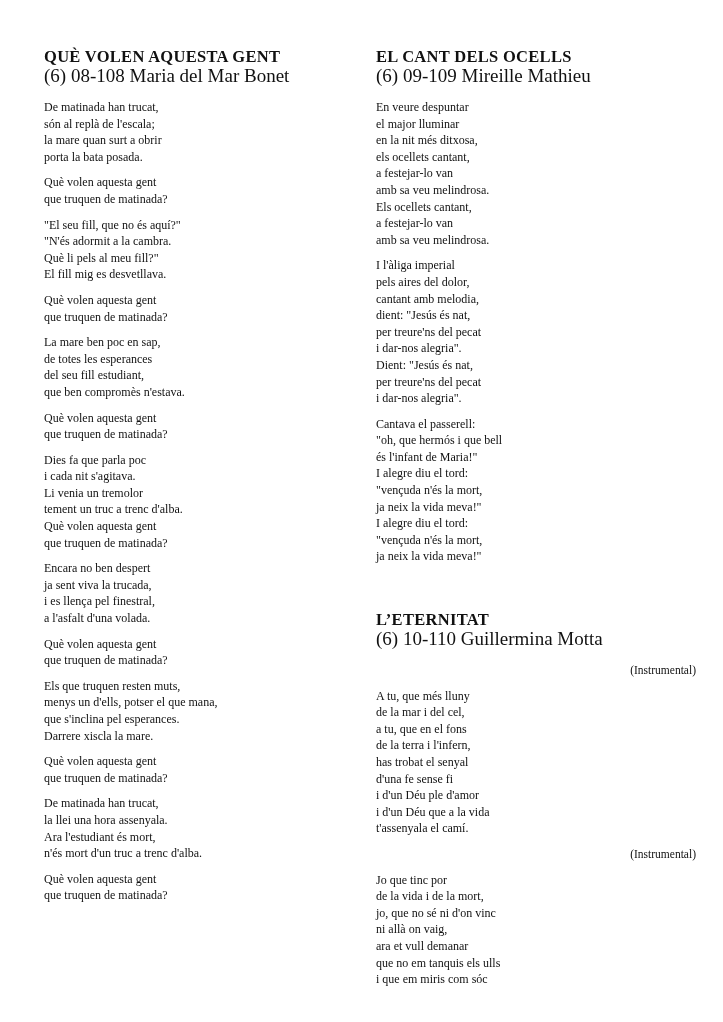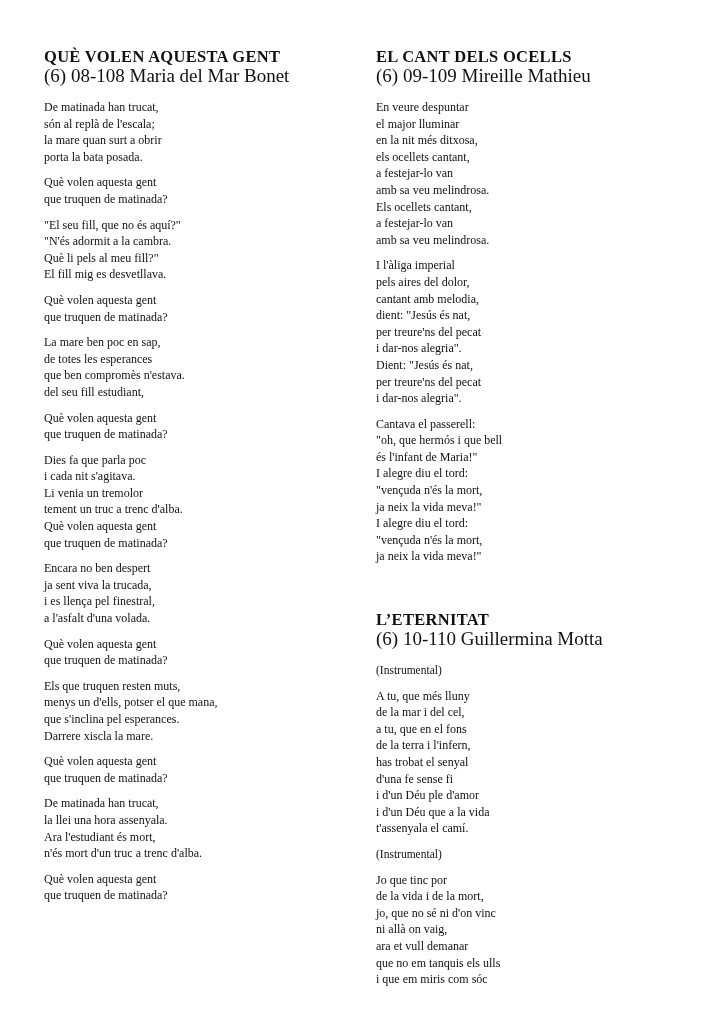--- a/index.html
+++ b/index.html
@@ -38,20 +38,21 @@
     white-space: nowrap;
   }
   .stanza {
     margin: 0 0 9px 0;
     font-size: 12px;
     line-height: 16.6px;
   }
   .stanza.note {
     font-size: 11.5px;
     line-height: 16.6px;
+    text-align: right;
   }
   .line {
     display: block;
     white-space: nowrap;
   }
   
   .column-right .song + .song { margin-top: 45px; }
 </style>
 </head>
 <body>
@@ -79,22 +80,22 @@
           <span class="line">Què li pels al meu fill?"</span>
           <span class="line">El fill mig es desvetllava.</span>
         </p>
         <p class="stanza">
           <span class="line">Què volen aquesta gent</span>
           <span class="line">que truquen de matinada?</span>
         </p>
         <p class="stanza">
           <span class="line">La mare ben poc en sap,</span>
           <span class="line">de totes les esperances</span>
+          <span class="line">del seu fill estudiant,</span>
           <span class="line">que ben compromès n'estava.</span>
-          <span class="line">del seu fill estudiant,</span>
         </p>
         <p class="stanza">
           <span class="line">Què volen aquesta gent</span>
           <span class="line">que truquen de matinada?</span>
         </p>
         <p class="stanza">
           <span class="line">Dies fa que parla poc</span>
           <span class="line">i cada nit s'agitava.</span>
           <span class="line">Li venia un tremolor</span>
           <span class="line">tement un truc a trenc d'alba.</span>

